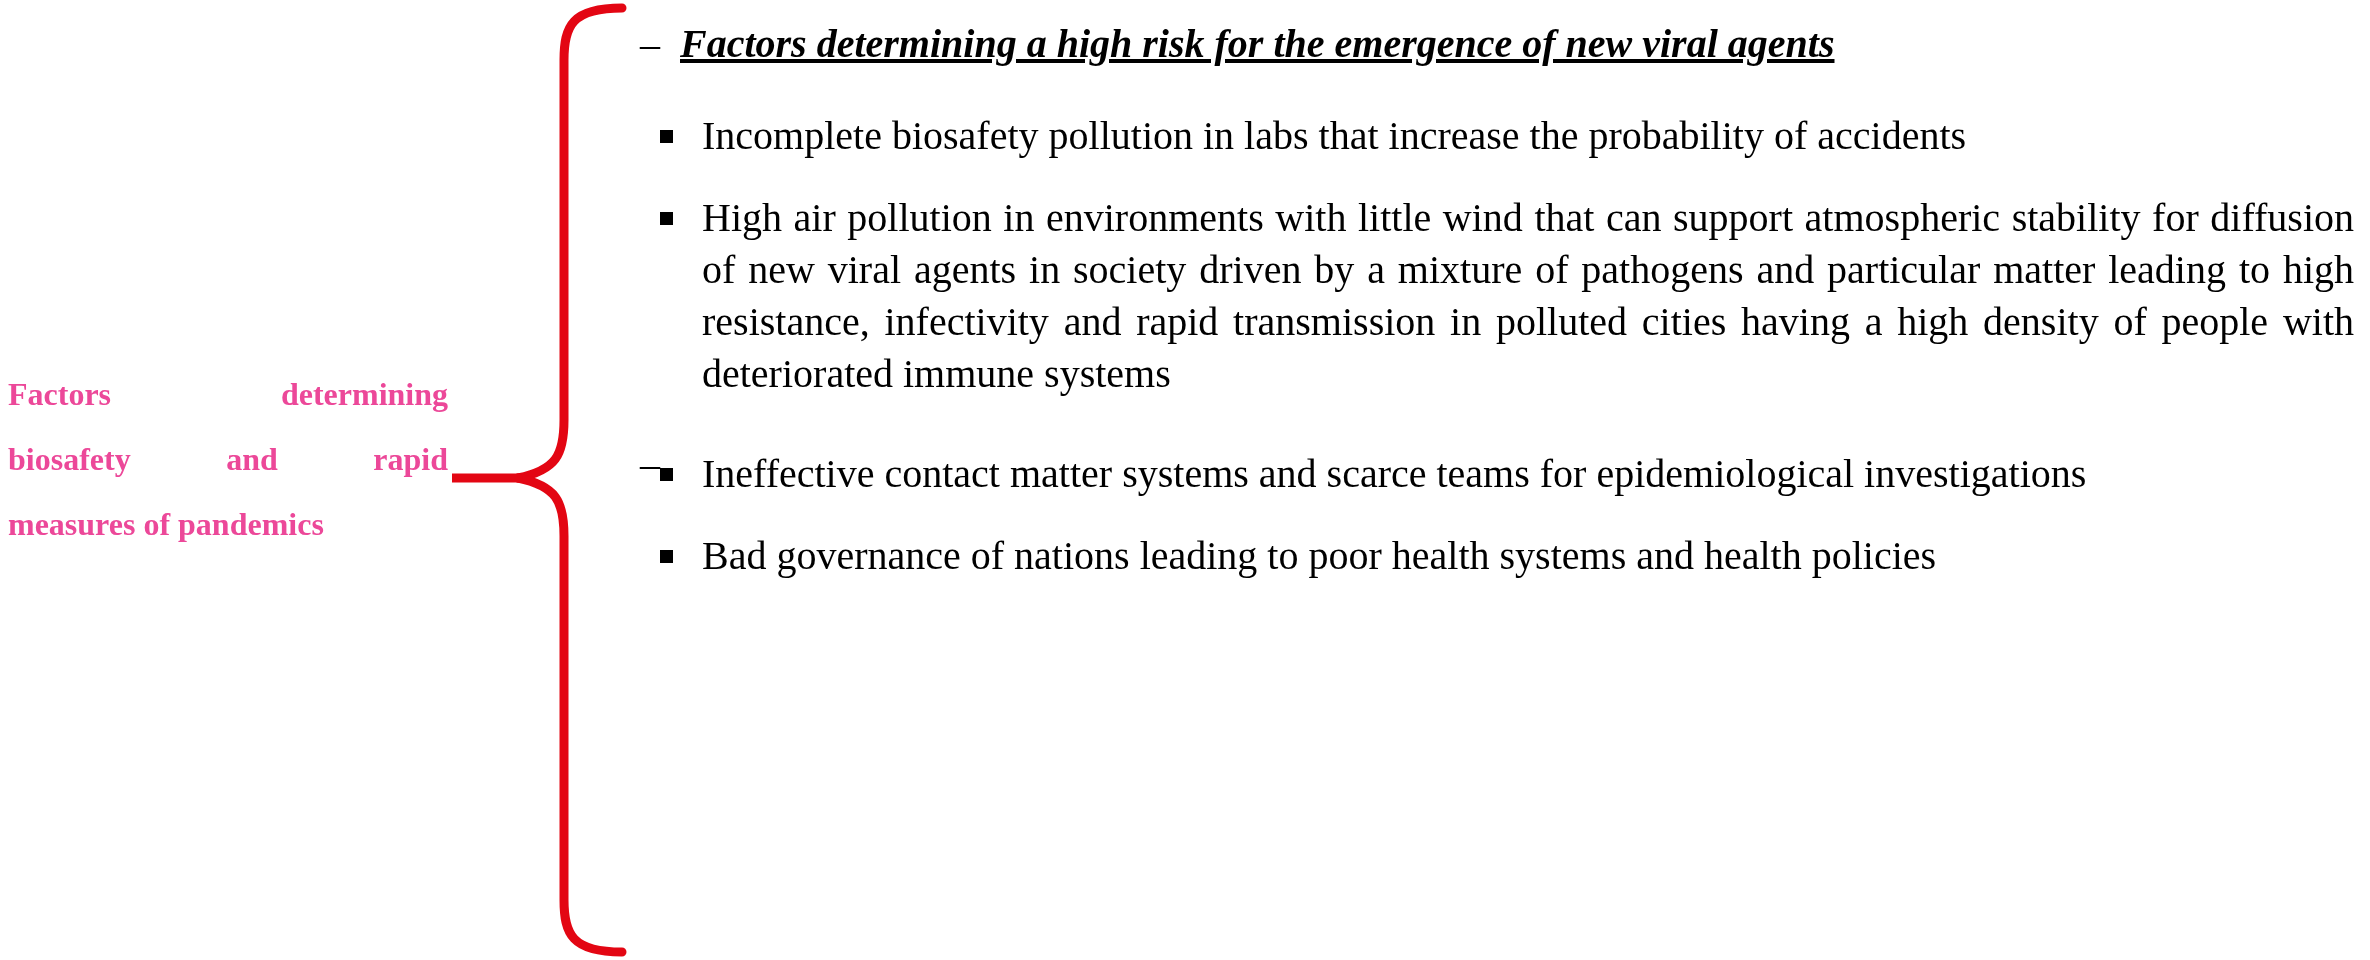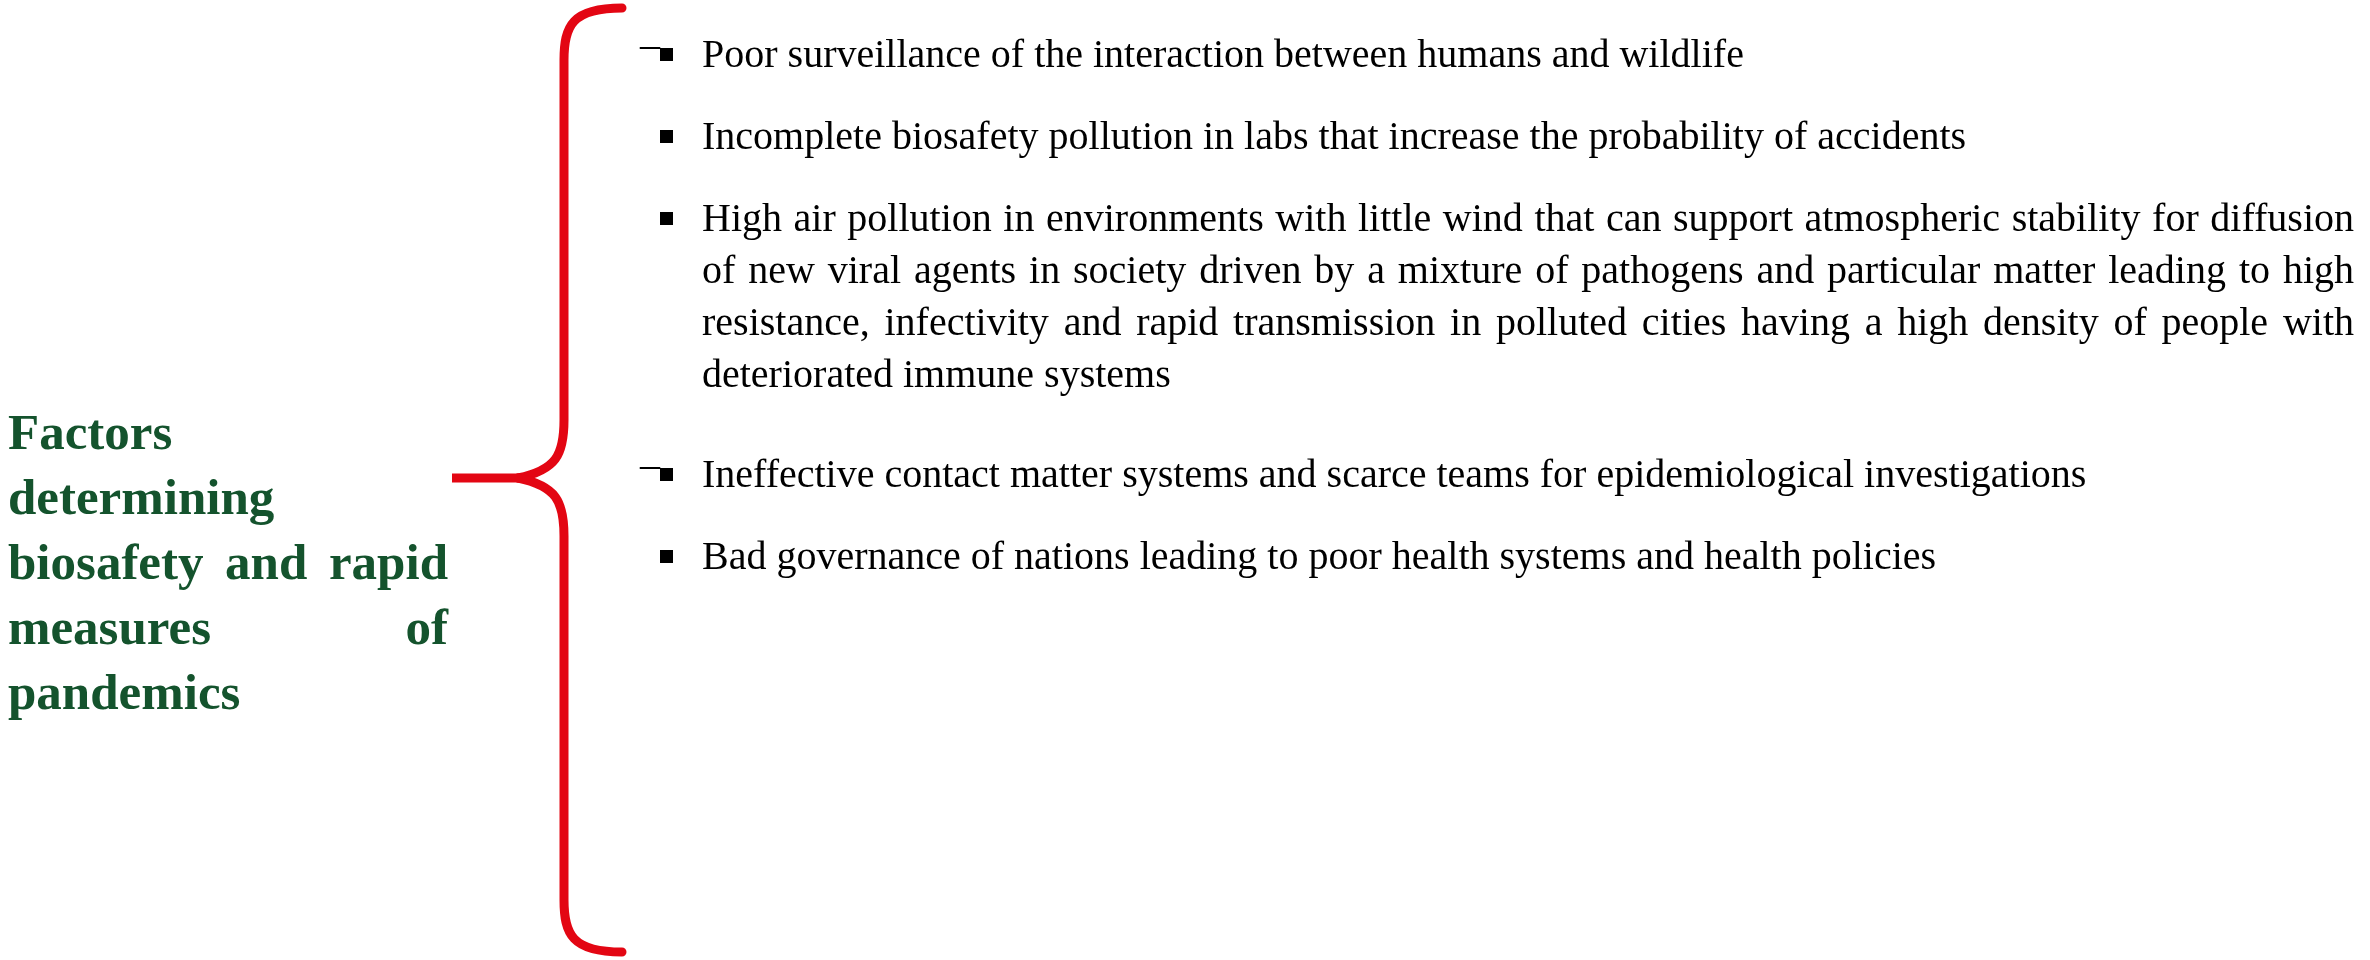--- a/index.html
+++ b/index.html
@@ -16,26 +16,26 @@
   #figure {
     position: relative;
     width: 2370px;
     height: 960px;
   }
 
   
   #left-label {
     position: absolute;
     left: 8px;
-    top: 400px;
+    top: 362px;
     width: 440px;
-    color: #14532d;
+    color: #ec4899;
     font-family: "Liberation Serif", serif;
     font-weight: bold;
-    font-size: 51px;
+    font-size: 32px;
     line-height: 65px;
     text-align: justify;
     text-align-last: justify;
   }
   #left-label .lastline {
     text-align-last: left;
   }
 
   
   #connector {
@@ -125,28 +125,25 @@
              L 112 536
              C 112 501, 104 486, 66 478" fill="none" stroke="#e30613" stroke-width="9" stroke-linecap="round"></path>
 
     <path d="M 66 478 L 0 478" fill="none" stroke="#e30613" stroke-width="9" stroke-linecap="round"></path>
   </svg>
 
   <div id="content">
 
     <div class="dash-item first-dash">
       <span class="dash-mark">–</span>
+      <span>Factors determining a high risk for the emergence of new viral agents</span>
     </div>
 
     <div class="gap-xs"></div>
 
-    <div class="sq-item">
-      <span class="sq-mark"></span>
-      <span>Poor surveillance of the interaction between humans and wildlife</span>
-    </div>
 
     <div class="gap-m"></div>
 
     <div class="sq-item">
       <span class="sq-mark"></span>
       <span>Incomplete biosafety pollution in labs that increase the probability of accidents</span>
     </div>
 
     <div class="gap-m"></div>
 

